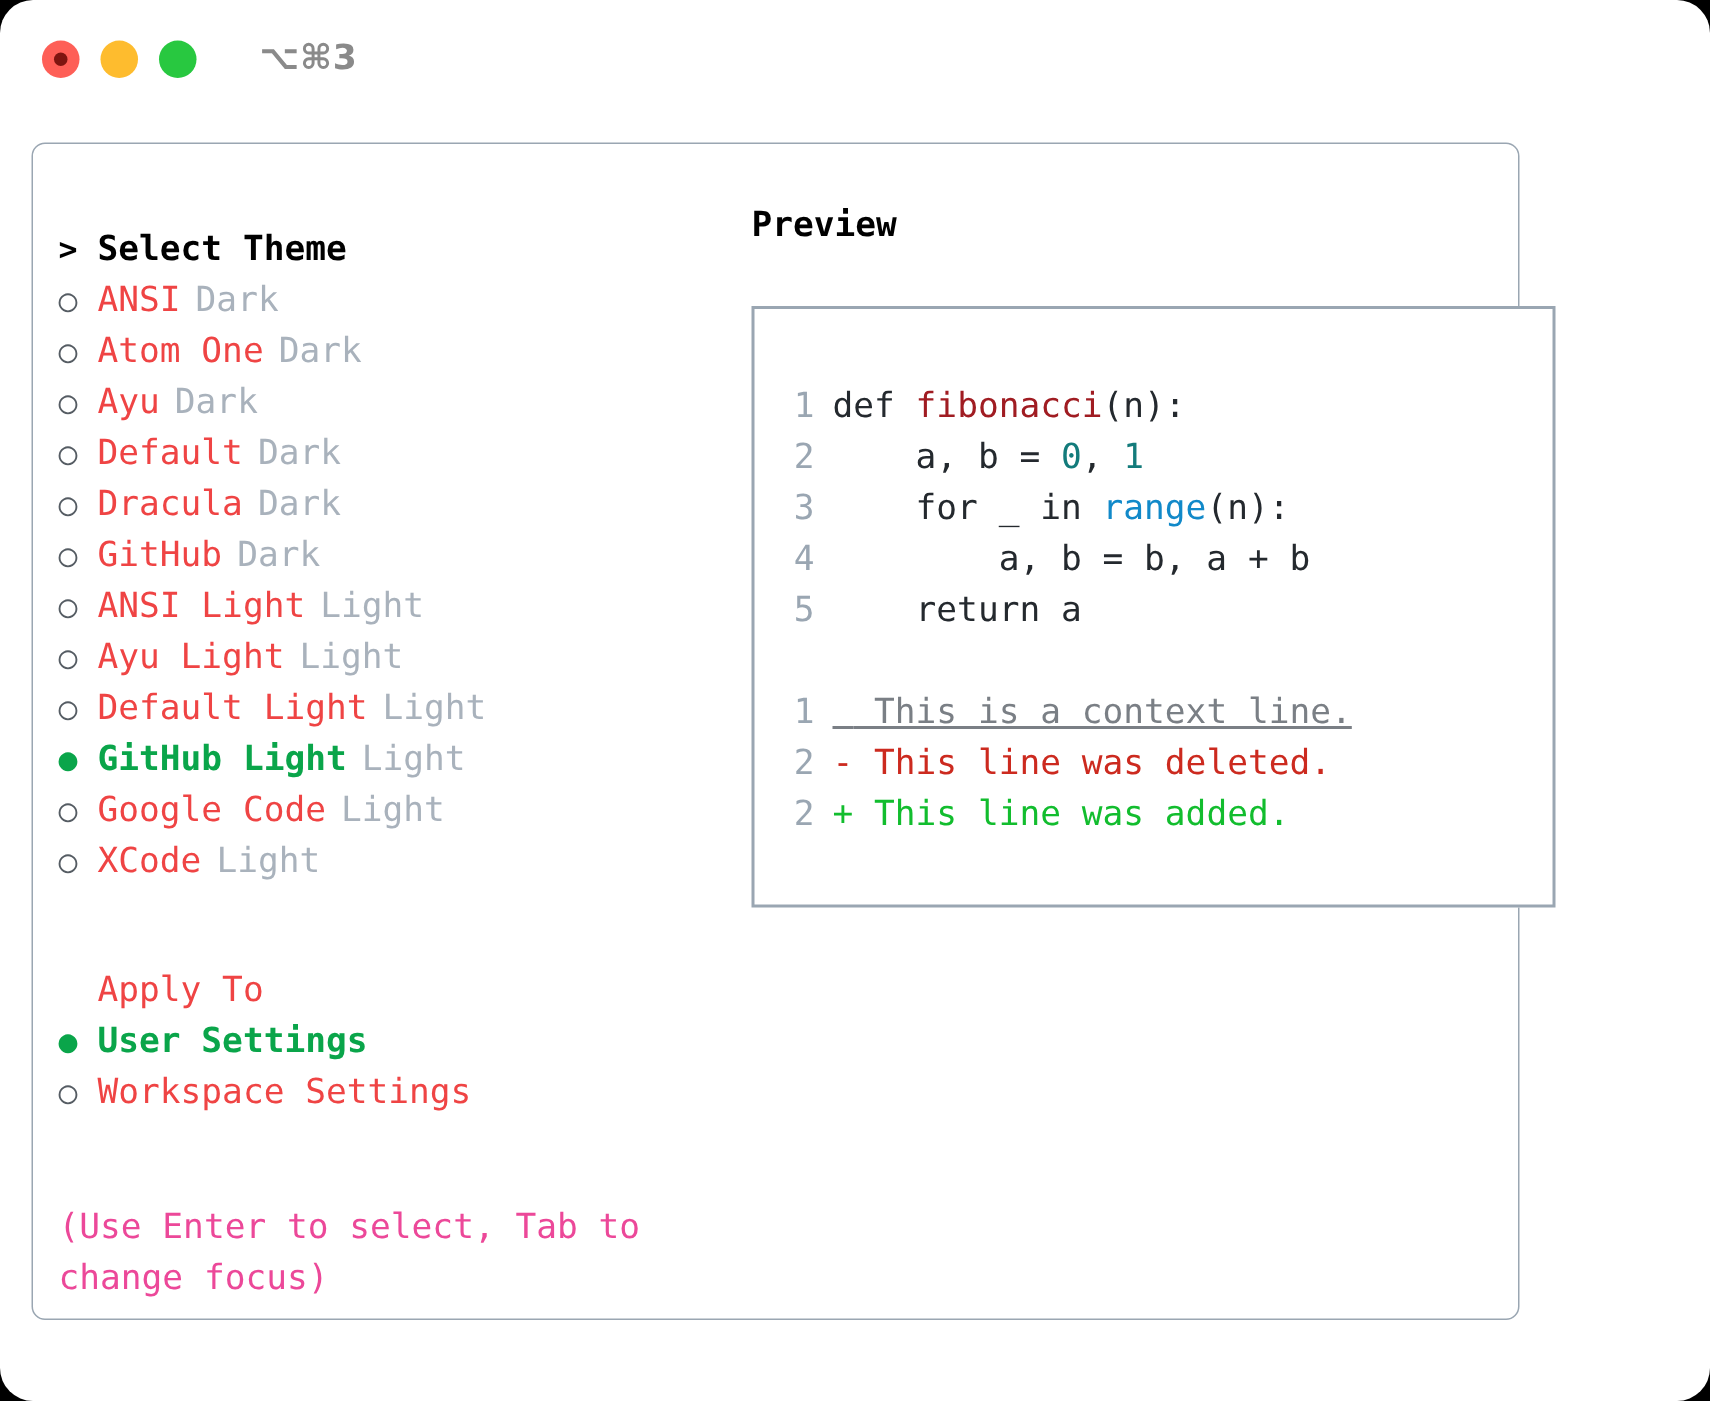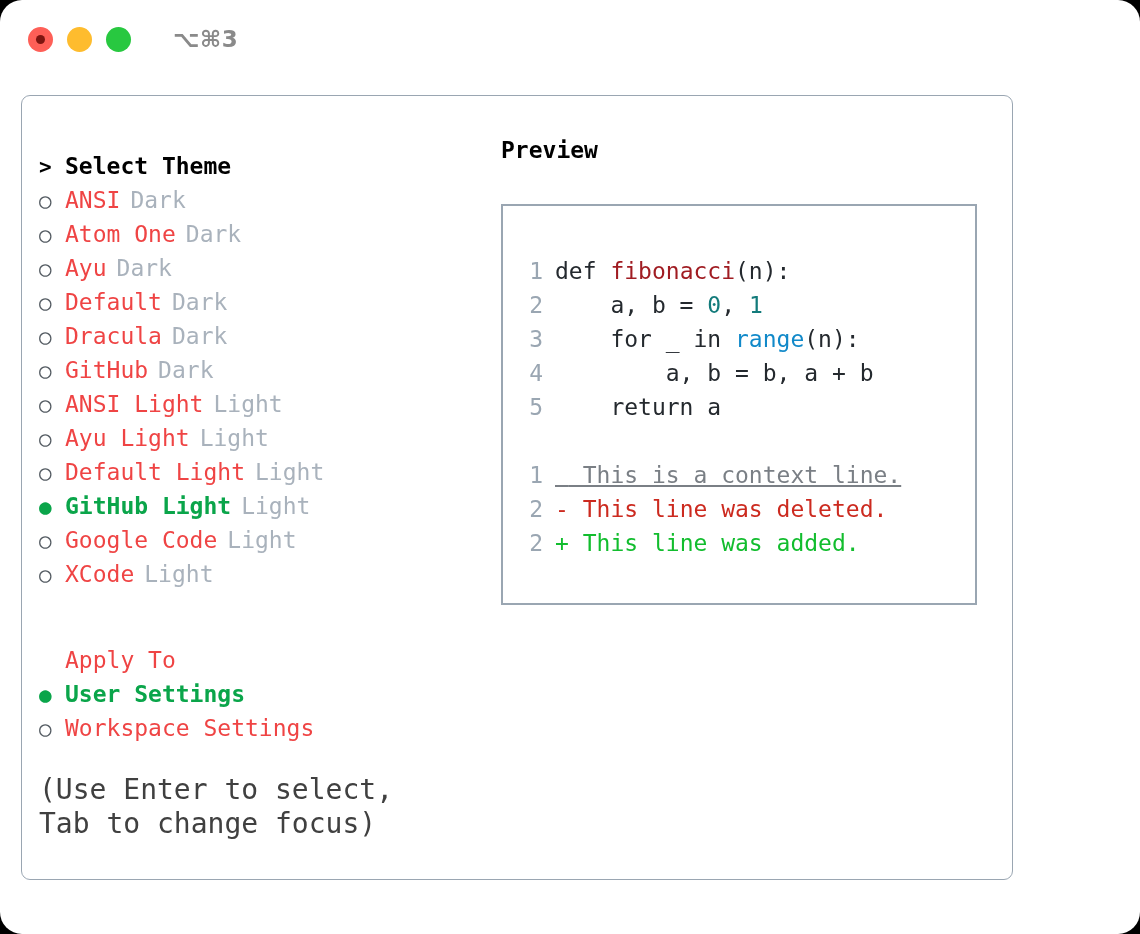--- a/index.html
+++ b/index.html
@@ -117,44 +117,44 @@
   .tag {
     color: #a9b2bc;
     margin-left: 10px;
   }
   .heading {
     font-weight: bold;
     color: #000000;
   }
   .section-gap { height: 52px; }
   .hint {
-    margin-top: 28px;
-    color: #404040;
-    font-size: 28px;
+    margin-top: 56px;
+    color: #ec4899;
+    font-size: 23px;
     line-height: 34px;
     width: 410px;
     white-space: pre-wrap;
   }
 
   
   .right-col {
     position: absolute;
     left: 479px;
     top: 37px;
     width: 495px;
   }
   .preview-title {
     font-size: 23px;
     font-weight: bold;
     color: #000000;
     line-height: 34px;
   }
   .preview-box {
     margin-top: 37px;
-    width: 476px;
+    width: 536px;
     height: 401px;
     border: 2px solid #9aa6b2;
     box-sizing: border-box;
     background: #ffffff;
     padding: 48px 0 0 14px;
   }
   .code-line {
     font-size: 23px;
     line-height: 34px;
     white-space: pre;

